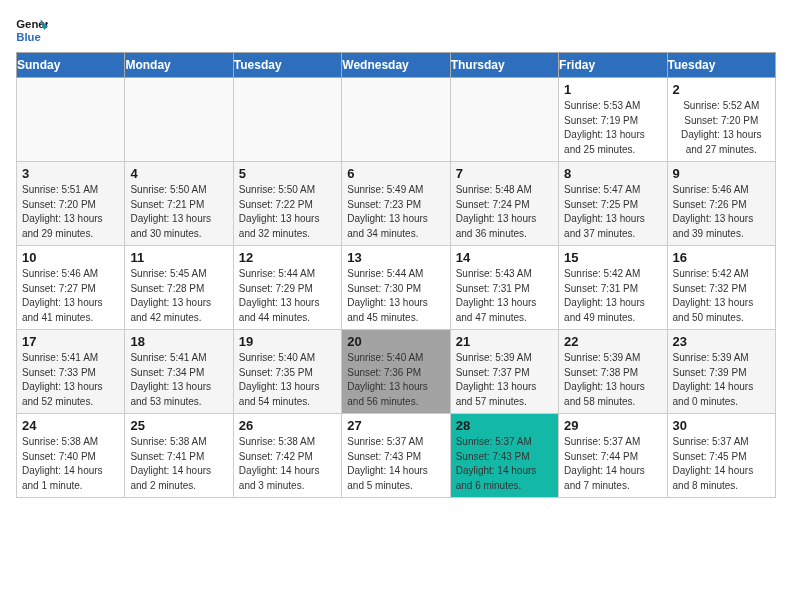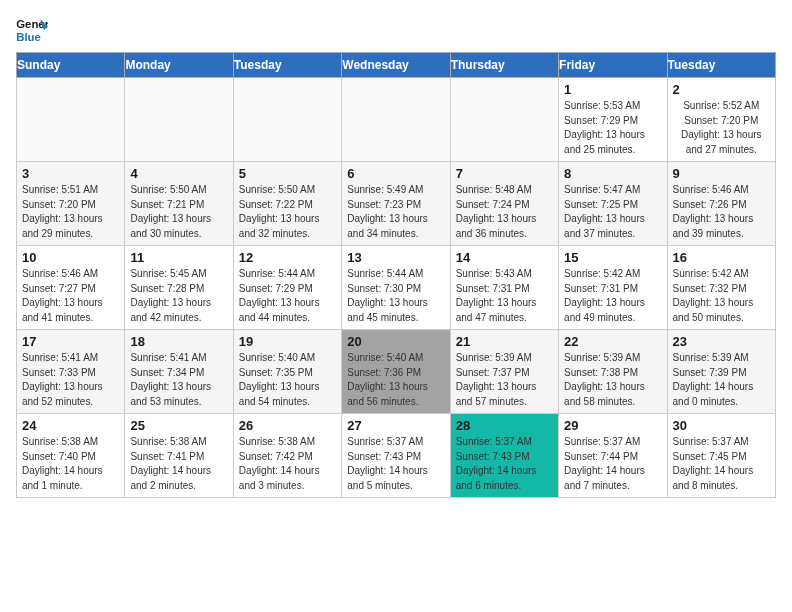--- a/index.html
+++ b/index.html
@@ -118,21 +118,21 @@
   <tbody id="calendar-body">
   <tr>
         <td class="empty-cell"></td>
         <td class="empty-cell"></td>
         <td class="empty-cell"></td>
         <td class="empty-cell"></td>
         <td class="empty-cell"></td>
         <td style="background: rgb(255, 255, 255);">
           <span class="day-num">1</span>
           <div class="day-info" style="white-space: pre-line;">Sunrise: 5:53 AM
-Sunset: 7:29 PM
+Sunset: 7:19 PM
 Daylight: 13 hours
 and 25 minutes.</div>
         </td>
         <td style="background: rgb(255, 255, 255);">
           <span class="day-num">2</span>
           <div class="day-info" style="white-space: pre-line; text-align: center;">Sunrise: 5:52 AM
 Sunset: 7:20 PM
 Daylight: 13 hours
 and 27 minutes.</div>
         </td>

